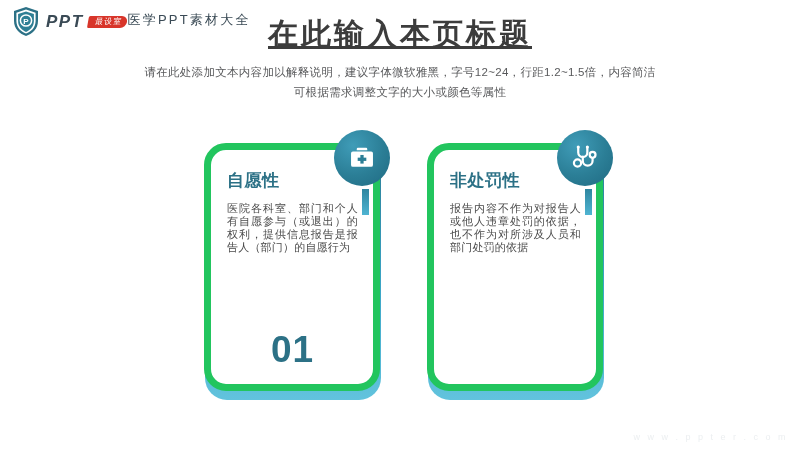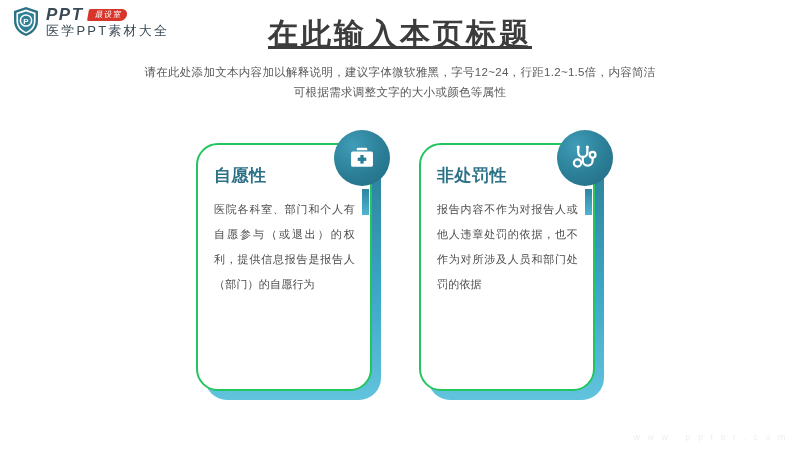--- a/index.html
+++ b/index.html
@@ -11,21 +11,21 @@
     position:relative;
     overflow:hidden;
   }
 
   
   #logo {
     position:absolute; left:12px; top:6px;
     display:flex; align-items:center; gap:6px;
   }
   #shield { width:28px; height:31px; flex:none; }
-  #logo-text { display:flex; flex-direction:column; gap:1px; }
+  #logo-text { display:flex; gap:1px; }
   #logo-row1 { display:flex; align-items:center; gap:4px; }
   #ppt-word {
     font-size:17px; font-weight:bold; font-style:italic;
     color:#3a4a55; letter-spacing:1.5px; line-height:1;
   }
   #logo-badge {
     background:#d8352a; color:#fff; font-size:8px;
     padding:2px 5px 2px 7px; line-height:1;
     border-radius:2px 8px 8px 2px;
     transform:skewX(-10deg); letter-spacing:1px;
@@ -55,38 +55,38 @@
   }
   .card-wrap { position:relative; width:185px; height:257px; }
 
   .card-shadow {
     position:absolute; left:9px; top:9px;
     width:176px; height:248px;
     border-radius:22px;
     background:linear-gradient(180deg,#2b7e96 0%,#3ba6c6 55%,#62c3dd 100%);
   }
   .card-face {
-    position:absolute; left:0; top:0;
+    position:absolute; left:8px; top:0;
     width:176px; height:248px;
     border-radius:22px;
     background:#ffffff;
-    border:2px solid #22c55e;
+    border:7px solid #22c55e;
     overflow:hidden;
   }
   .card-inner {
     position:relative; width:100%; height:100%;
     padding:22px 15px 12px 16px;
     display:flex; flex-direction:column;
   }
   .card-heading {
     font-size:17px; font-weight:bold; color:#2c7186;
     letter-spacing:.5px; line-height:1; margin-bottom:13px;
   }
   .card-body {
-    font-size:11px; color:#4a4a4a; line-height:25px;
+    font-size:11px; color:#4a4a4a; line-height:13px;
     letter-spacing:.2px; text-align:justify;
   }
   .card-number {
     margin-top:auto; text-align:center;
     font-size:37px; font-weight:bold; color:#2c7186;
     letter-spacing:1px; line-height:1; padding-bottom:4px;
   }
 
   
   .icon-stem {
@@ -140,20 +140,21 @@
 </div>
 
 <div id="cards">
 
   <div class="card-wrap">
     <div class="card-shadow"></div>
     <div class="card-face">
       <div class="card-inner">
         <div class="card-heading">自愿性</div>
         <div class="card-body">医院各科室、部门和个人有自愿参与（或退出）的权利，提供信息报告是报告人（部门）的自愿行为</div>
+        <div class="card-number">01</div>
       </div>
     </div>
     <div class="icon-stem"></div>
     <div class="icon-circle">
       <svg viewBox="0 0 24 24">
         <path d="M8.5 3.2h7a1 1 0 0 1 1 1v1.1h-9V4.2a1 1 0 0 1 1-1z"></path>
         <rect x="2.6" y="6.4" width="18.8" height="13.2" rx="1.6"></rect>
         <rect x="10.6" y="9.4" width="2.8" height="7.4" fill="#2b7e96"></rect>
         <rect x="8.3" y="11.7" width="7.4" height="2.8" fill="#2b7e96"></rect>
       </svg>

